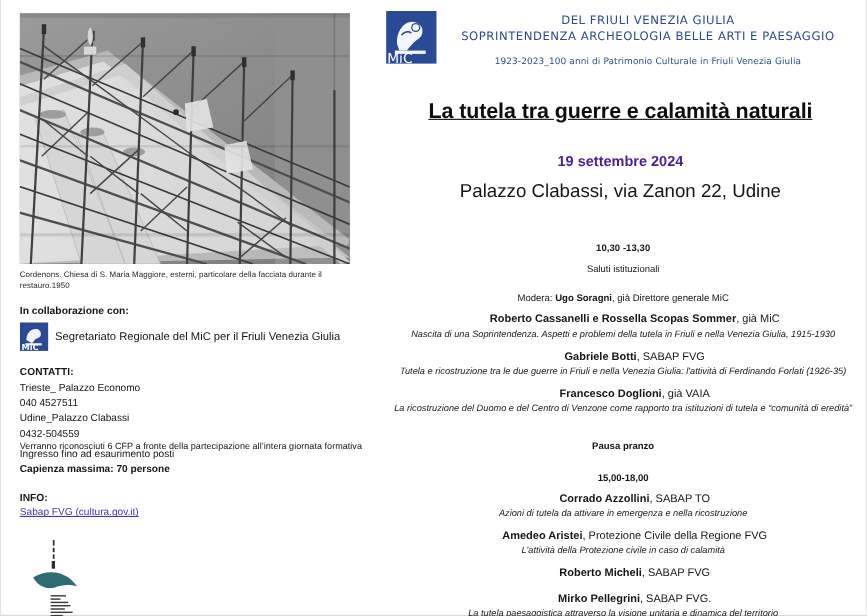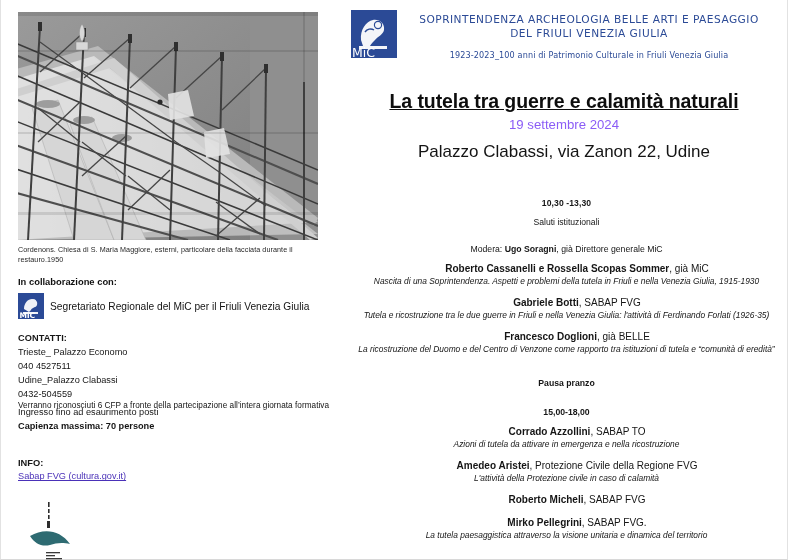--- a/index.html
+++ b/index.html
@@ -85,21 +85,21 @@
   }
   .contatti-block .bold { font-weight: bold; }
   .contatti-block .head { font-weight: bold; letter-spacing: 0.01em;}
   .lnk {
     color: #4a31b8;
     text-decoration: underline;
   }
   .gap-s { height: 4px; }
 
   .info-head {
-    margin-top: 22px;
+    margin-top: 11px;
     font-size: 9.3px;
     font-weight: bold;
   }
 
   .arch-logo {
     margin-top: 14px;
     margin-left: 8px;
     width: 58px;
     height: 76px;
     position: relative;
@@ -169,25 +169,25 @@
   .ev-title {
     margin-top: 24px;
     text-align: center;
     font-size: 19.5px;
     font-weight: bold;
     color: #0d0d0d;
     letter-spacing: -0.004em;
     text-decoration: underline;
   }
   .ev-date {
-    margin-top: 4px;
+    margin-top: 26px;
     text-align: center;
     font-size: 13.2px;
-    font-weight: normal;
-    color: #8b5cf6;
+    font-weight: bold;
+    color: #4c1d95;
   }
   .ev-place {
     margin-top: 10px;
     text-align: center;
     font-size: 17px;
     color: #141414;
   }
 
   .prog {
     margin-top: 36px;
@@ -421,22 +421,22 @@
             <circle cx="27" cy="15" r="4.2" fill="#2b4a96"></circle>
             <circle cx="27" cy="15" r="3.0" fill="#ffffff"></circle>
             <path d="M8 36 L36 36 L36 39 L8 39 Z"></path>
             <path d="M14 22 C16 19 20 18 23 20" stroke="#2b4a96" stroke-width="1.4" fill="none"></path>
           </g>
           <text x="1" y="47" font-family="DejaVu Sans, sans-serif" font-size="12.5" fill="#ffffff">MiC</text>
         </svg>
       </div>
 
       <div class="masthead-text">
+        <div class="ms-line1">DEL FRIULI VENEZIA GIULIA</div>
         <div class="ms-line1">SOPRINTENDENZA ARCHEOLOGIA BELLE ARTI  E PAESAGGIO</div>
-        <div class="ms-line1">DEL FRIULI VENEZIA GIULIA</div>
         <div class="ms-line2">1923-2023_100 anni di Patrimonio Culturale in Friuli Venezia Giulia</div>
       </div>
 
     </div>
 
     <div class="ev-title">La tutela tra guerre e calamità naturali</div>
     <div class="ev-date">19 settembre 2024</div>
     <div class="ev-place">Palazzo Clabassi, via Zanon 22, Udine</div>
 
     <div class="prog">
@@ -452,21 +452,21 @@
         <span class="nm">Roberto Cassanelli e Rossella Scopas Sommer</span><span>, già MiC</span>
       </div>
       <div class="p-talk">Nascita di una Soprintendenza. Aspetti e problemi della tutela in Friuli e nella Venezia Giulia, 1915-1930</div>
 
       <div class="p-speaker">
         <span class="nm">Gabriele Botti</span><span>, SABAP FVG</span>
       </div>
       <div class="p-talk">Tutela e ricostruzione tra le due guerre in Friuli e nella Venezia Giulia: l'attività di Ferdinando Forlati (1926-35)</div>
 
       <div class="p-speaker">
-        <span class="nm">Francesco Doglioni</span><span>, già BELLE</span>
+        <span class="nm">Francesco Doglioni</span><span>, già VAIA</span>
       </div>
       <div class="p-talk">La ricostruzione del Duomo e del Centro di Venzone come rapporto tra istituzioni di tutela e “comunità di eredità”</div>
 
       <div class="p-section">Pausa pranzo</div>
 
       <div class="p-session">15,00-18,00</div>
 
       <div class="p-speaker">
         <span class="nm">Corrado Azzollini</span><span>, SABAP TO</span>
       </div>

